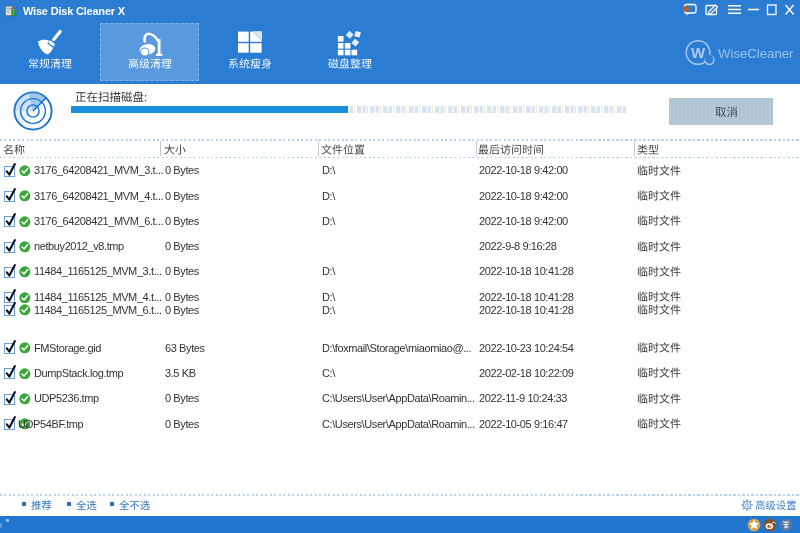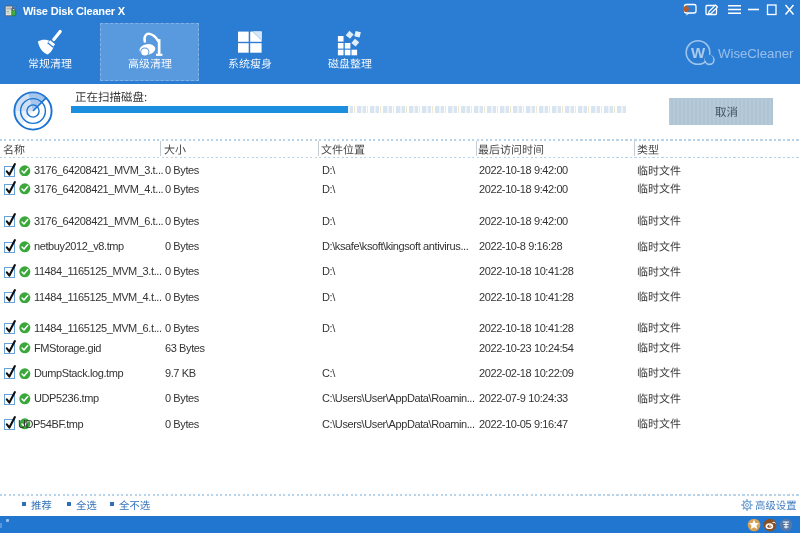--- a/index.html
+++ b/index.html
@@ -193,21 +193,21 @@
 <div class="txt" style="left:165px">0 Bytes</div>
 <div class="txt" style="left:322px">D:\</div>
 <div class="txt" style="left:479px">2022-10-18 9:42:00</div>
 <div style="position:absolute;left:637px;top:7px;line-height:0"><svg width="44.0" height="11" viewBox="0 -880 4000 1000" fill="#333">
           <path transform="translate(0,0) scale(1,-1)" d="M85 719V52H156V719ZM251 828V-72H325V828ZM582 570C641 522 716 454 753 414L803 469C766 507 693 569 631 615ZM526 845C490 708 429 576 348 491C366 482 400 462 414 450C459 503 501 573 536 651H952V724H566C579 758 590 794 600 830ZM641 44H499V306H641ZM710 44V306H848V44ZM426 378V-79H499V-26H848V-75H924V378Z"></path>
           <path transform="translate(1000,0) scale(1,-1)" d="M474 452C527 375 595 269 627 208L693 246C659 307 590 409 536 485ZM324 402V174H153V402ZM324 469H153V688H324ZM81 756V25H153V106H394V756ZM764 835V640H440V566H764V33C764 13 756 6 736 6C714 4 640 4 562 7C573 -15 585 -49 590 -70C690 -70 754 -69 790 -56C826 -44 840 -22 840 33V566H962V640H840V835Z"></path>
           <path transform="translate(2000,0) scale(1,-1)" d="M423 823C453 774 485 707 497 666L580 693C566 734 531 799 501 847ZM50 664V590H206C265 438 344 307 447 200C337 108 202 40 36 -7C51 -25 75 -60 83 -78C250 -24 389 48 502 146C615 46 751 -28 915 -73C928 -52 950 -20 967 -4C807 36 671 107 560 201C661 304 738 432 796 590H954V664ZM504 253C410 348 336 462 284 590H711C661 455 592 344 504 253Z"></path>
           <path transform="translate(3000,0) scale(1,-1)" d="M317 341V268H604V-80H679V268H953V341H679V562H909V635H679V828H604V635H470C483 680 494 728 504 775L432 790C409 659 367 530 309 447C327 438 359 420 373 409C400 451 425 504 446 562H604V341ZM268 836C214 685 126 535 32 437C45 420 67 381 75 363C107 397 137 437 167 480V-78H239V597C277 667 311 741 339 815Z"></path>
         </svg></div>
 </div>
-<div class="row" style="top:176px">
+<div class="row" style="top:183px">
 <div style="position:absolute;left:4px;top:3px;line-height:0"><svg width="15" height="17" viewBox="0 0 15 17">
 <rect x="0.5" y="5.5" width="10" height="10" fill="#fff" stroke="#68a2d8" stroke-width="1"></rect>
 <path d="M2.8 10.4 L5.4 13.6 L10.9 3.1" fill="none" stroke="#111" stroke-width="2.1" stroke-linecap="round" stroke-linejoin="round"></path>
 </svg></div>
 <div style="position:absolute;left:19.3px;top:7.4px;line-height:0"><svg width="11.6" height="11.6" viewBox="0 0 13 13">
 <circle cx="6.5" cy="6.5" r="6.2" fill="#3aa73a"></circle>
 <path d="M3.4 6.8 L5.6 9 L9.8 3.9" fill="none" stroke="#fff" stroke-width="1.7" stroke-linecap="round" stroke-linejoin="round"></path>
 </svg></div>
 <div class="txt" style="left:34px">3176_64208421_MVM_4.t...</div>
 <div class="txt" style="left:165px">0 Bytes</div>
@@ -244,22 +244,21 @@
 <div style="position:absolute;left:4px;top:3px;line-height:0"><svg width="15" height="17" viewBox="0 0 15 17">
 <rect x="0.5" y="5.5" width="10" height="10" fill="#fff" stroke="#68a2d8" stroke-width="1"></rect>
 <path d="M2.8 10.4 L5.4 13.6 L10.9 3.1" fill="none" stroke="#111" stroke-width="2.1" stroke-linecap="round" stroke-linejoin="round"></path>
 </svg></div>
 <div style="position:absolute;left:19.3px;top:7.4px;line-height:0"><svg width="11.6" height="11.6" viewBox="0 0 13 13">
 <circle cx="6.5" cy="6.5" r="6.2" fill="#3aa73a"></circle>
 <path d="M3.4 6.8 L5.6 9 L9.8 3.9" fill="none" stroke="#fff" stroke-width="1.7" stroke-linecap="round" stroke-linejoin="round"></path>
 </svg></div>
 <div class="txt" style="left:34px">netbuy2012_v8.tmp</div>
 <div class="txt" style="left:165px">0 Bytes</div>
-<div class="txt" style="left:322px">D:\ksafe\ksoft\kingsoft antivirus...</div>
-<div class="txt" style="left:479px">2022-10-8 9:16:28</div>
+<div class="txt" style="left:479px">2022-9-8 9:16:28</div>
 <div style="position:absolute;left:637px;top:7px;line-height:0"><svg width="44.0" height="11" viewBox="0 -880 4000 1000" fill="#333">
           <path transform="translate(0,0) scale(1,-1)" d="M85 719V52H156V719ZM251 828V-72H325V828ZM582 570C641 522 716 454 753 414L803 469C766 507 693 569 631 615ZM526 845C490 708 429 576 348 491C366 482 400 462 414 450C459 503 501 573 536 651H952V724H566C579 758 590 794 600 830ZM641 44H499V306H641ZM710 44V306H848V44ZM426 378V-79H499V-26H848V-75H924V378Z"></path>
           <path transform="translate(1000,0) scale(1,-1)" d="M474 452C527 375 595 269 627 208L693 246C659 307 590 409 536 485ZM324 402V174H153V402ZM324 469H153V688H324ZM81 756V25H153V106H394V756ZM764 835V640H440V566H764V33C764 13 756 6 736 6C714 4 640 4 562 7C573 -15 585 -49 590 -70C690 -70 754 -69 790 -56C826 -44 840 -22 840 33V566H962V640H840V835Z"></path>
           <path transform="translate(2000,0) scale(1,-1)" d="M423 823C453 774 485 707 497 666L580 693C566 734 531 799 501 847ZM50 664V590H206C265 438 344 307 447 200C337 108 202 40 36 -7C51 -25 75 -60 83 -78C250 -24 389 48 502 146C615 46 751 -28 915 -73C928 -52 950 -20 967 -4C807 36 671 107 560 201C661 304 738 432 796 590H954V664ZM504 253C410 348 336 462 284 590H711C661 455 592 344 504 253Z"></path>
           <path transform="translate(3000,0) scale(1,-1)" d="M317 341V268H604V-80H679V268H953V341H679V562H909V635H679V828H604V635H470C483 680 494 728 504 775L432 790C409 659 367 530 309 447C327 438 359 420 373 409C400 451 425 504 446 562H604V341ZM268 836C214 685 126 535 32 437C45 420 67 381 75 363C107 397 137 437 167 480V-78H239V597C277 667 311 741 339 815Z"></path>
         </svg></div>
 </div>
 <div class="row" style="top:258.9px">
 <div style="position:absolute;left:4px;top:3px;line-height:0"><svg width="15" height="17" viewBox="0 0 15 17">
 <rect x="0.5" y="5.5" width="10" height="10" fill="#fff" stroke="#68a2d8" stroke-width="1"></rect>
@@ -293,21 +292,21 @@
 <div class="txt" style="left:165px">0 Bytes</div>
 <div class="txt" style="left:322px">D:\</div>
 <div class="txt" style="left:479px">2022-10-18 10:41:28</div>
 <div style="position:absolute;left:637px;top:7px;line-height:0"><svg width="44.0" height="11" viewBox="0 -880 4000 1000" fill="#333">
           <path transform="translate(0,0) scale(1,-1)" d="M85 719V52H156V719ZM251 828V-72H325V828ZM582 570C641 522 716 454 753 414L803 469C766 507 693 569 631 615ZM526 845C490 708 429 576 348 491C366 482 400 462 414 450C459 503 501 573 536 651H952V724H566C579 758 590 794 600 830ZM641 44H499V306H641ZM710 44V306H848V44ZM426 378V-79H499V-26H848V-75H924V378Z"></path>
           <path transform="translate(1000,0) scale(1,-1)" d="M474 452C527 375 595 269 627 208L693 246C659 307 590 409 536 485ZM324 402V174H153V402ZM324 469H153V688H324ZM81 756V25H153V106H394V756ZM764 835V640H440V566H764V33C764 13 756 6 736 6C714 4 640 4 562 7C573 -15 585 -49 590 -70C690 -70 754 -69 790 -56C826 -44 840 -22 840 33V566H962V640H840V835Z"></path>
           <path transform="translate(2000,0) scale(1,-1)" d="M423 823C453 774 485 707 497 666L580 693C566 734 531 799 501 847ZM50 664V590H206C265 438 344 307 447 200C337 108 202 40 36 -7C51 -25 75 -60 83 -78C250 -24 389 48 502 146C615 46 751 -28 915 -73C928 -52 950 -20 967 -4C807 36 671 107 560 201C661 304 738 432 796 590H954V664ZM504 253C410 348 336 462 284 590H711C661 455 592 344 504 253Z"></path>
           <path transform="translate(3000,0) scale(1,-1)" d="M317 341V268H604V-80H679V268H953V341H679V562H909V635H679V828H604V635H470C483 680 494 728 504 775L432 790C409 659 367 530 309 447C327 438 359 420 373 409C400 451 425 504 446 562H604V341ZM268 836C214 685 126 535 32 437C45 420 67 381 75 363C107 397 137 437 167 480V-78H239V597C277 667 311 741 339 815Z"></path>
         </svg></div>
 </div>
-<div class="row" style="top:315px">
+<div class="row" style="top:297px">
 <div style="position:absolute;left:4px;top:3px;line-height:0"><svg width="15" height="17" viewBox="0 0 15 17">
 <rect x="0.5" y="5.5" width="10" height="10" fill="#fff" stroke="#68a2d8" stroke-width="1"></rect>
 <path d="M2.8 10.4 L5.4 13.6 L10.9 3.1" fill="none" stroke="#111" stroke-width="2.1" stroke-linecap="round" stroke-linejoin="round"></path>
 </svg></div>
 <div style="position:absolute;left:19.3px;top:7.4px;line-height:0"><svg width="11.6" height="11.6" viewBox="0 0 13 13">
 <circle cx="6.5" cy="6.5" r="6.2" fill="#3aa73a"></circle>
 <path d="M3.4 6.8 L5.6 9 L9.8 3.9" fill="none" stroke="#fff" stroke-width="1.7" stroke-linecap="round" stroke-linejoin="round"></path>
 </svg></div>
 <div class="txt" style="left:34px">11484_1165125_MVM_6.t...</div>
 <div class="txt" style="left:165px">0 Bytes</div>
@@ -324,39 +323,40 @@
 <div style="position:absolute;left:4px;top:3px;line-height:0"><svg width="15" height="17" viewBox="0 0 15 17">
 <rect x="0.5" y="5.5" width="10" height="10" fill="#fff" stroke="#68a2d8" stroke-width="1"></rect>
 <path d="M2.8 10.4 L5.4 13.6 L10.9 3.1" fill="none" stroke="#111" stroke-width="2.1" stroke-linecap="round" stroke-linejoin="round"></path>
 </svg></div>
 <div style="position:absolute;left:19.3px;top:7.4px;line-height:0"><svg width="11.6" height="11.6" viewBox="0 0 13 13">
 <circle cx="6.5" cy="6.5" r="6.2" fill="#3aa73a"></circle>
 <path d="M3.4 6.8 L5.6 9 L9.8 3.9" fill="none" stroke="#fff" stroke-width="1.7" stroke-linecap="round" stroke-linejoin="round"></path>
 </svg></div>
 <div class="txt" style="left:34px">FMStorage.gid</div>
 <div class="txt" style="left:165px">63 Bytes</div>
+<div class="txt" style="left:322px">D:\foxmail\Storage\miaomiao@...</div>
 <div class="txt" style="left:479px">2022-10-23 10:24:54</div>
 <div style="position:absolute;left:637px;top:7px;line-height:0"><svg width="44.0" height="11" viewBox="0 -880 4000 1000" fill="#333">
           <path transform="translate(0,0) scale(1,-1)" d="M85 719V52H156V719ZM251 828V-72H325V828ZM582 570C641 522 716 454 753 414L803 469C766 507 693 569 631 615ZM526 845C490 708 429 576 348 491C366 482 400 462 414 450C459 503 501 573 536 651H952V724H566C579 758 590 794 600 830ZM641 44H499V306H641ZM710 44V306H848V44ZM426 378V-79H499V-26H848V-75H924V378Z"></path>
           <path transform="translate(1000,0) scale(1,-1)" d="M474 452C527 375 595 269 627 208L693 246C659 307 590 409 536 485ZM324 402V174H153V402ZM324 469H153V688H324ZM81 756V25H153V106H394V756ZM764 835V640H440V566H764V33C764 13 756 6 736 6C714 4 640 4 562 7C573 -15 585 -49 590 -70C690 -70 754 -69 790 -56C826 -44 840 -22 840 33V566H962V640H840V835Z"></path>
           <path transform="translate(2000,0) scale(1,-1)" d="M423 823C453 774 485 707 497 666L580 693C566 734 531 799 501 847ZM50 664V590H206C265 438 344 307 447 200C337 108 202 40 36 -7C51 -25 75 -60 83 -78C250 -24 389 48 502 146C615 46 751 -28 915 -73C928 -52 950 -20 967 -4C807 36 671 107 560 201C661 304 738 432 796 590H954V664ZM504 253C410 348 336 462 284 590H711C661 455 592 344 504 253Z"></path>
           <path transform="translate(3000,0) scale(1,-1)" d="M317 341V268H604V-80H679V268H953V341H679V562H909V635H679V828H604V635H470C483 680 494 728 504 775L432 790C409 659 367 530 309 447C327 438 359 420 373 409C400 451 425 504 446 562H604V341ZM268 836C214 685 126 535 32 437C45 420 67 381 75 363C107 397 137 437 167 480V-78H239V597C277 667 311 741 339 815Z"></path>
         </svg></div>
 </div>
 <div class="row" style="top:360.4px">
 <div style="position:absolute;left:4px;top:3px;line-height:0"><svg width="15" height="17" viewBox="0 0 15 17">
 <rect x="0.5" y="5.5" width="10" height="10" fill="#fff" stroke="#68a2d8" stroke-width="1"></rect>
 <path d="M2.8 10.4 L5.4 13.6 L10.9 3.1" fill="none" stroke="#111" stroke-width="2.1" stroke-linecap="round" stroke-linejoin="round"></path>
 </svg></div>
 <div style="position:absolute;left:19.3px;top:7.4px;line-height:0"><svg width="11.6" height="11.6" viewBox="0 0 13 13">
 <circle cx="6.5" cy="6.5" r="6.2" fill="#3aa73a"></circle>
 <path d="M3.4 6.8 L5.6 9 L9.8 3.9" fill="none" stroke="#fff" stroke-width="1.7" stroke-linecap="round" stroke-linejoin="round"></path>
 </svg></div>
 <div class="txt" style="left:34px">DumpStack.log.tmp</div>
-<div class="txt" style="left:165px">9.7 KB</div>
+<div class="txt" style="left:165px">3.5 KB</div>
 <div class="txt" style="left:322px">C:\</div>
 <div class="txt" style="left:479px">2022-02-18 10:22:09</div>
 <div style="position:absolute;left:637px;top:7px;line-height:0"><svg width="44.0" height="11" viewBox="0 -880 4000 1000" fill="#333">
           <path transform="translate(0,0) scale(1,-1)" d="M85 719V52H156V719ZM251 828V-72H325V828ZM582 570C641 522 716 454 753 414L803 469C766 507 693 569 631 615ZM526 845C490 708 429 576 348 491C366 482 400 462 414 450C459 503 501 573 536 651H952V724H566C579 758 590 794 600 830ZM641 44H499V306H641ZM710 44V306H848V44ZM426 378V-79H499V-26H848V-75H924V378Z"></path>
           <path transform="translate(1000,0) scale(1,-1)" d="M474 452C527 375 595 269 627 208L693 246C659 307 590 409 536 485ZM324 402V174H153V402ZM324 469H153V688H324ZM81 756V25H153V106H394V756ZM764 835V640H440V566H764V33C764 13 756 6 736 6C714 4 640 4 562 7C573 -15 585 -49 590 -70C690 -70 754 -69 790 -56C826 -44 840 -22 840 33V566H962V640H840V835Z"></path>
           <path transform="translate(2000,0) scale(1,-1)" d="M423 823C453 774 485 707 497 666L580 693C566 734 531 799 501 847ZM50 664V590H206C265 438 344 307 447 200C337 108 202 40 36 -7C51 -25 75 -60 83 -78C250 -24 389 48 502 146C615 46 751 -28 915 -73C928 -52 950 -20 967 -4C807 36 671 107 560 201C661 304 738 432 796 590H954V664ZM504 253C410 348 336 462 284 590H711C661 455 592 344 504 253Z"></path>
           <path transform="translate(3000,0) scale(1,-1)" d="M317 341V268H604V-80H679V268H953V341H679V562H909V635H679V828H604V635H470C483 680 494 728 504 775L432 790C409 659 367 530 309 447C327 438 359 420 373 409C400 451 425 504 446 562H604V341ZM268 836C214 685 126 535 32 437C45 420 67 381 75 363C107 397 137 437 167 480V-78H239V597C277 667 311 741 339 815Z"></path>
         </svg></div>
 </div>
 <div class="row" style="top:385.7px">
@@ -364,21 +364,21 @@
 <rect x="0.5" y="5.5" width="10" height="10" fill="#fff" stroke="#68a2d8" stroke-width="1"></rect>
 <path d="M2.8 10.4 L5.4 13.6 L10.9 3.1" fill="none" stroke="#111" stroke-width="2.1" stroke-linecap="round" stroke-linejoin="round"></path>
 </svg></div>
 <div style="position:absolute;left:19.3px;top:7.4px;line-height:0"><svg width="11.6" height="11.6" viewBox="0 0 13 13">
 <circle cx="6.5" cy="6.5" r="6.2" fill="#3aa73a"></circle>
 <path d="M3.4 6.8 L5.6 9 L9.8 3.9" fill="none" stroke="#fff" stroke-width="1.7" stroke-linecap="round" stroke-linejoin="round"></path>
 </svg></div>
 <div class="txt" style="left:34px">UDP5236.tmp</div>
 <div class="txt" style="left:165px">0 Bytes</div>
 <div class="txt" style="left:322px">C:\Users\User\AppData\Roamin...</div>
-<div class="txt" style="left:479px">2022-07-9 10:24:33</div>
+<div class="txt" style="left:479px">2022-11-9 10:24:33</div>
 <div style="position:absolute;left:637px;top:7px;line-height:0"><svg width="44.0" height="11" viewBox="0 -880 4000 1000" fill="#333">
           <path transform="translate(0,0) scale(1,-1)" d="M85 719V52H156V719ZM251 828V-72H325V828ZM582 570C641 522 716 454 753 414L803 469C766 507 693 569 631 615ZM526 845C490 708 429 576 348 491C366 482 400 462 414 450C459 503 501 573 536 651H952V724H566C579 758 590 794 600 830ZM641 44H499V306H641ZM710 44V306H848V44ZM426 378V-79H499V-26H848V-75H924V378Z"></path>
           <path transform="translate(1000,0) scale(1,-1)" d="M474 452C527 375 595 269 627 208L693 246C659 307 590 409 536 485ZM324 402V174H153V402ZM324 469H153V688H324ZM81 756V25H153V106H394V756ZM764 835V640H440V566H764V33C764 13 756 6 736 6C714 4 640 4 562 7C573 -15 585 -49 590 -70C690 -70 754 -69 790 -56C826 -44 840 -22 840 33V566H962V640H840V835Z"></path>
           <path transform="translate(2000,0) scale(1,-1)" d="M423 823C453 774 485 707 497 666L580 693C566 734 531 799 501 847ZM50 664V590H206C265 438 344 307 447 200C337 108 202 40 36 -7C51 -25 75 -60 83 -78C250 -24 389 48 502 146C615 46 751 -28 915 -73C928 -52 950 -20 967 -4C807 36 671 107 560 201C661 304 738 432 796 590H954V664ZM504 253C410 348 336 462 284 590H711C661 455 592 344 504 253Z"></path>
           <path transform="translate(3000,0) scale(1,-1)" d="M317 341V268H604V-80H679V268H953V341H679V562H909V635H679V828H604V635H470C483 680 494 728 504 775L432 790C409 659 367 530 309 447C327 438 359 420 373 409C400 451 425 504 446 562H604V341ZM268 836C214 685 126 535 32 437C45 420 67 381 75 363C107 397 137 437 167 480V-78H239V597C277 667 311 741 339 815Z"></path>
         </svg></div>
 </div>
 <div class="row" style="top:411.1px">
 <div style="position:absolute;left:4px;top:3px;line-height:0"><svg width="15" height="17" viewBox="0 0 15 17">
 <rect x="0.5" y="5.5" width="10" height="10" fill="#fff" stroke="#68a2d8" stroke-width="1"></rect>

